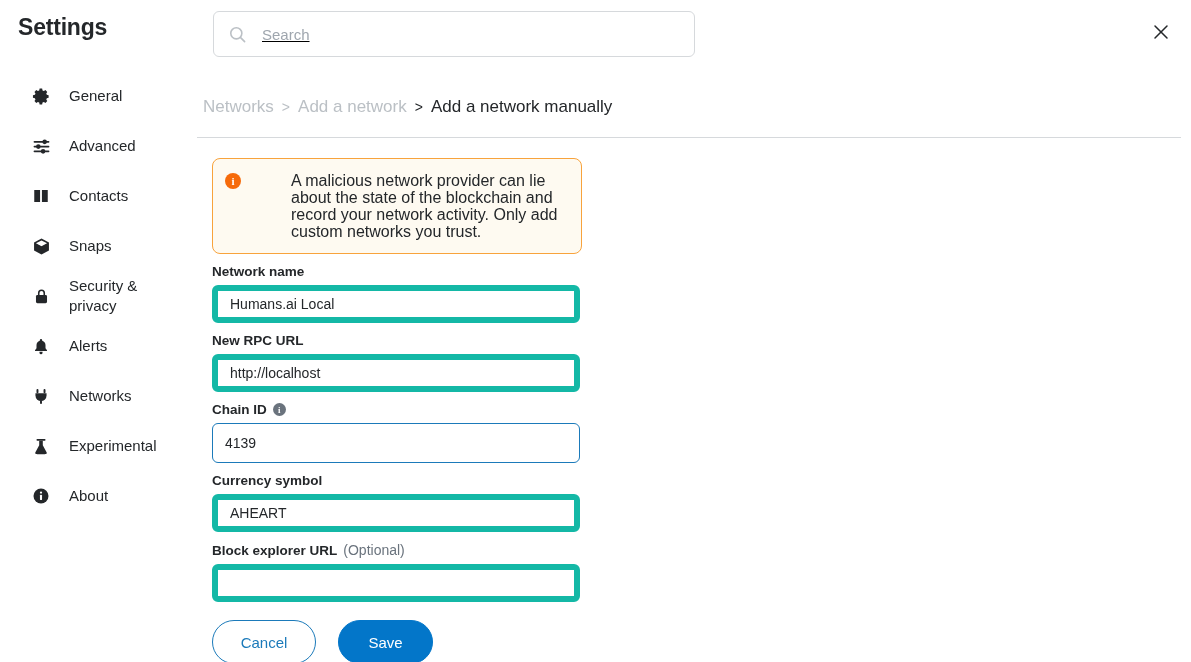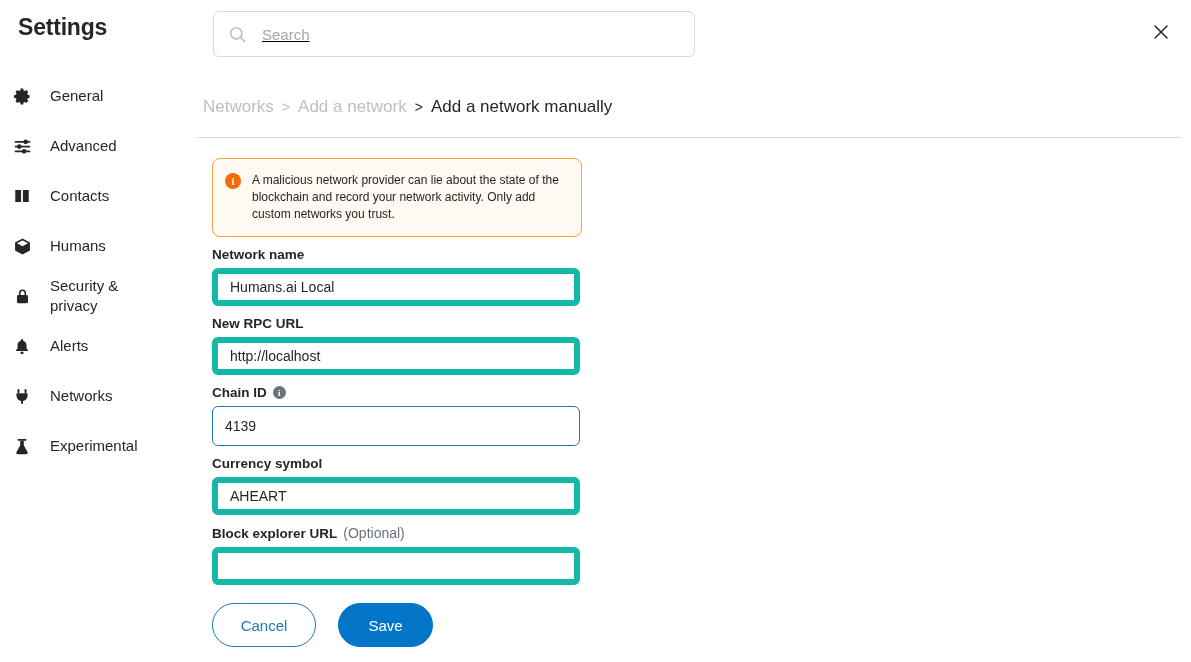--- a/index.html
+++ b/index.html
@@ -31,21 +31,21 @@
     color: #24272a;
     padding-left: 18px;
     letter-spacing: -0.2px;
     margin-bottom: 30px;
   }
   .nav-list { display: flex; flex-direction: column; }
   .nav-item {
     display: flex;
     align-items: center;
     height: 50px;
-    padding-left: 12px;
+    padding-left: 31px;
     cursor: pointer;
     color: #24272a;
   }
   .nav-item.two-line { height: 50px; align-items: center; }
   .nav-icon {
     width: 20px; height: 20px;
     flex: 0 0 20px;
     margin-right: 18px;
     display: flex; align-items: center; justify-content: center;
     color: #24272a;
@@ -139,23 +139,24 @@
     background: #f66a0a;
     color: #ffffff;
     font-size: 11px;
     font-weight: bold;
     display: flex; align-items: center; justify-content: center;
     margin-right: 11px;
     margin-top: 1px;
     font-family: "Liberation Serif", serif;
   }
   .warn-text {
-    font-size: 12px;
+    font-size: 16px;
     line-height: 17px;
     color: #24272a;
+    margin-left: 39px;
   }
 
   .field { margin-top: 10px; }
   .field-label {
     font-size: 13.5px;
     font-weight: bold;
     color: #24272a;
     display: flex;
     align-items: center;
     margin-bottom: 6px;
@@ -269,21 +270,21 @@
       </div>
 
       <div class="nav-item">
         <span class="nav-icon">
           <svg width="19" height="19" viewBox="0 0 24 24" fill="currentColor">
               <path d="M12 2L2.6 7v10L12 22l9.4-5V7L12 2zm0 2.3l7 3.7-7 3.7-7-3.7 7-3.7z"></path>
               <path d="M12 12.4l7.4-3.9v8L12 20.3v-7.9z" opacity="0.75"></path>
               <path d="M12 12.4L4.6 8.5v8L12 20.3v-7.9z"></path>
             </svg>
         </span>
-        <span class="nav-label">Humans</span>
+        <span class="nav-label">Snaps</span>
       </div>
 
       <div class="nav-item two-line">
         <span class="nav-icon">
           <svg width="17" height="19" viewBox="0 0 24 24" fill="currentColor">
               <path d="M7 10V7a5 5 0 0110 0v3h-2.2V7a2.8 2.8 0 10-5.6 0v3H7z"></path>
               <rect x="4.2" y="10" width="15.6" height="11.5" rx="2"></rect>
             </svg>
         </span>
         <span class="nav-label">Security &amp;
@@ -316,20 +317,30 @@
         <span class="nav-icon">
           <svg width="18" height="19" viewBox="0 0 24 24" fill="currentColor">
               <rect x="6" y="2" width="12" height="2.2" rx="1"></rect>
               <path d="M9.6 4.2h4.8v6.1L19.6 20a1.4 1.4 0 01-1.2 2H5.6a1.4 1.4 0 01-1.2-2l5.2-9.7V4.2z"></path>
               <rect x="6" y="20" width="12" height="2.2" rx="1"></rect>
             </svg>
         </span>
         <span class="nav-label">Experimental</span>
       </div>
 
+      <div class="nav-item">
+        <span class="nav-icon">
+          <svg width="18" height="18" viewBox="0 0 24 24" fill="currentColor">
+              <circle cx="12" cy="12" r="10"></circle>
+              <circle cx="12" cy="7.4" r="1.5" fill="#ffffff"></circle>
+              <rect x="10.6" y="10.2" width="2.8" height="7.2" rx="1.2" fill="#ffffff"></rect>
+            </svg>
+        </span>
+        <span class="nav-label">About</span>
+      </div>
 
     </div>
   </div>
 
   <div class="content">
 
     <div class="search-wrap">
       <div class="search-box">
         <span class="search-icon">
           <svg width="19" height="19" viewBox="0 0 24 24" fill="none" stroke="currentColor" stroke-width="2">

